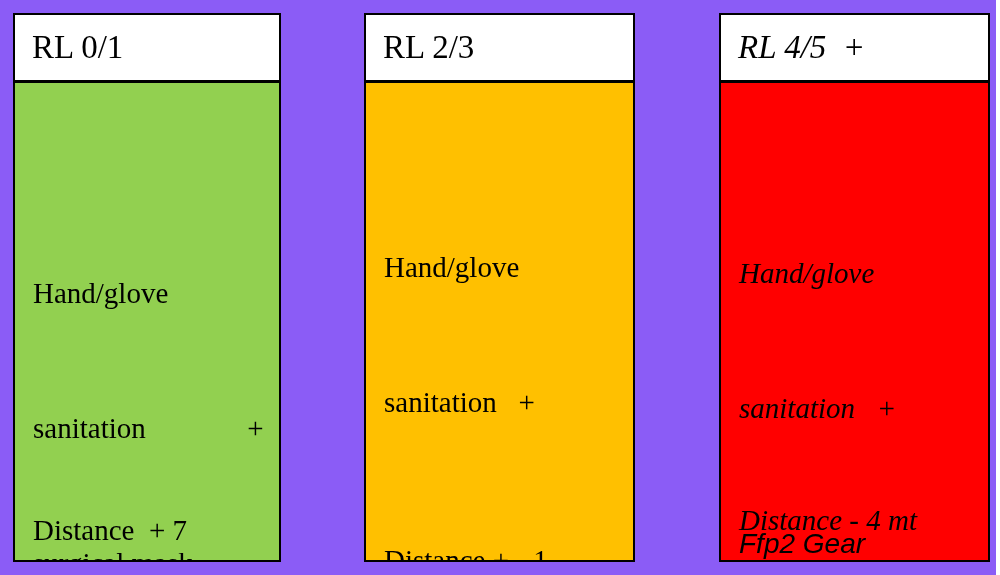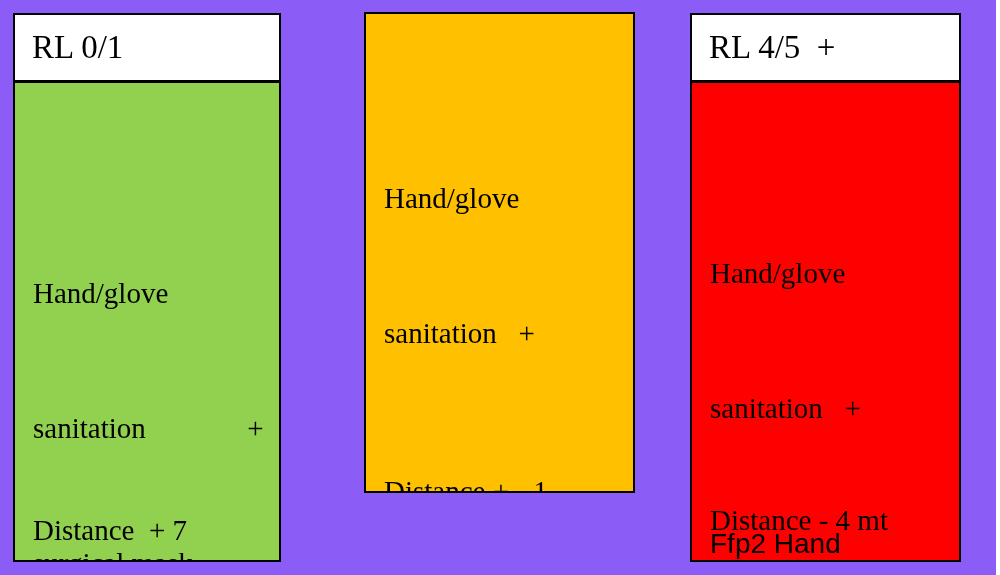--- a/index.html
+++ b/index.html
@@ -16,21 +16,21 @@
     color: #000000;
   }
   .panel {
     position: absolute;
     top: 13px;
     height: 550px;
     box-sizing: border-box;
   }
   .p1 { left: 13px;  width: 268px; }
   .p2 { left: 364px; width: 271px; }
-  .p3 { left: 690px; width: 271px; }
+  .p3 { left: 719px; width: 271px; font-style: italic; }
 
   .panel-header {
     box-sizing: border-box;
     height: 69px;
     background: #ffffff;
     border: 2px solid #000000;
     display: flex;
     align-items: center;
     padding-left: 17px;
     font-size: 33px;
@@ -83,41 +83,44 @@
         <div>surgical mask</div>
       </div>
       <div class="block dist">
         <div>Distance  + 7</div>
         
       </div>
     </div>
   </div>
 
   <div class="panel p2">
+    <div class="panel-header">
+      <span>RL 2/3</span>
+    </div>
     <div class="panel-body" style="background-color: rgb(255, 192, 0);">
       <div class="block ppe">
         <div>Hand/glove</div>
         <div>sanitation   +</div>
       </div>
       <div class="block dist">
         <div>Distance + - 1</div>
         
       </div>
     </div>
   </div>
 
   <div class="panel p3">
     <div class="panel-header">
       <span>RL 4/5  +</span>
     </div>
     <div class="panel-body" style="background-color: rgb(255, 0, 0);">
       <div class="block ppe">
         <div>Hand/glove</div>
         <div>sanitation   +</div>
-        <div class="sans">Ffp2 Hand</div>
+        <div class="sans">Ffp2 Gear</div>
       </div>
       <div class="block dist">
         <div>Distance - 4 mt</div>
       </div>
     </div>
   </div>
 
 </div>
 
 </body></html>

